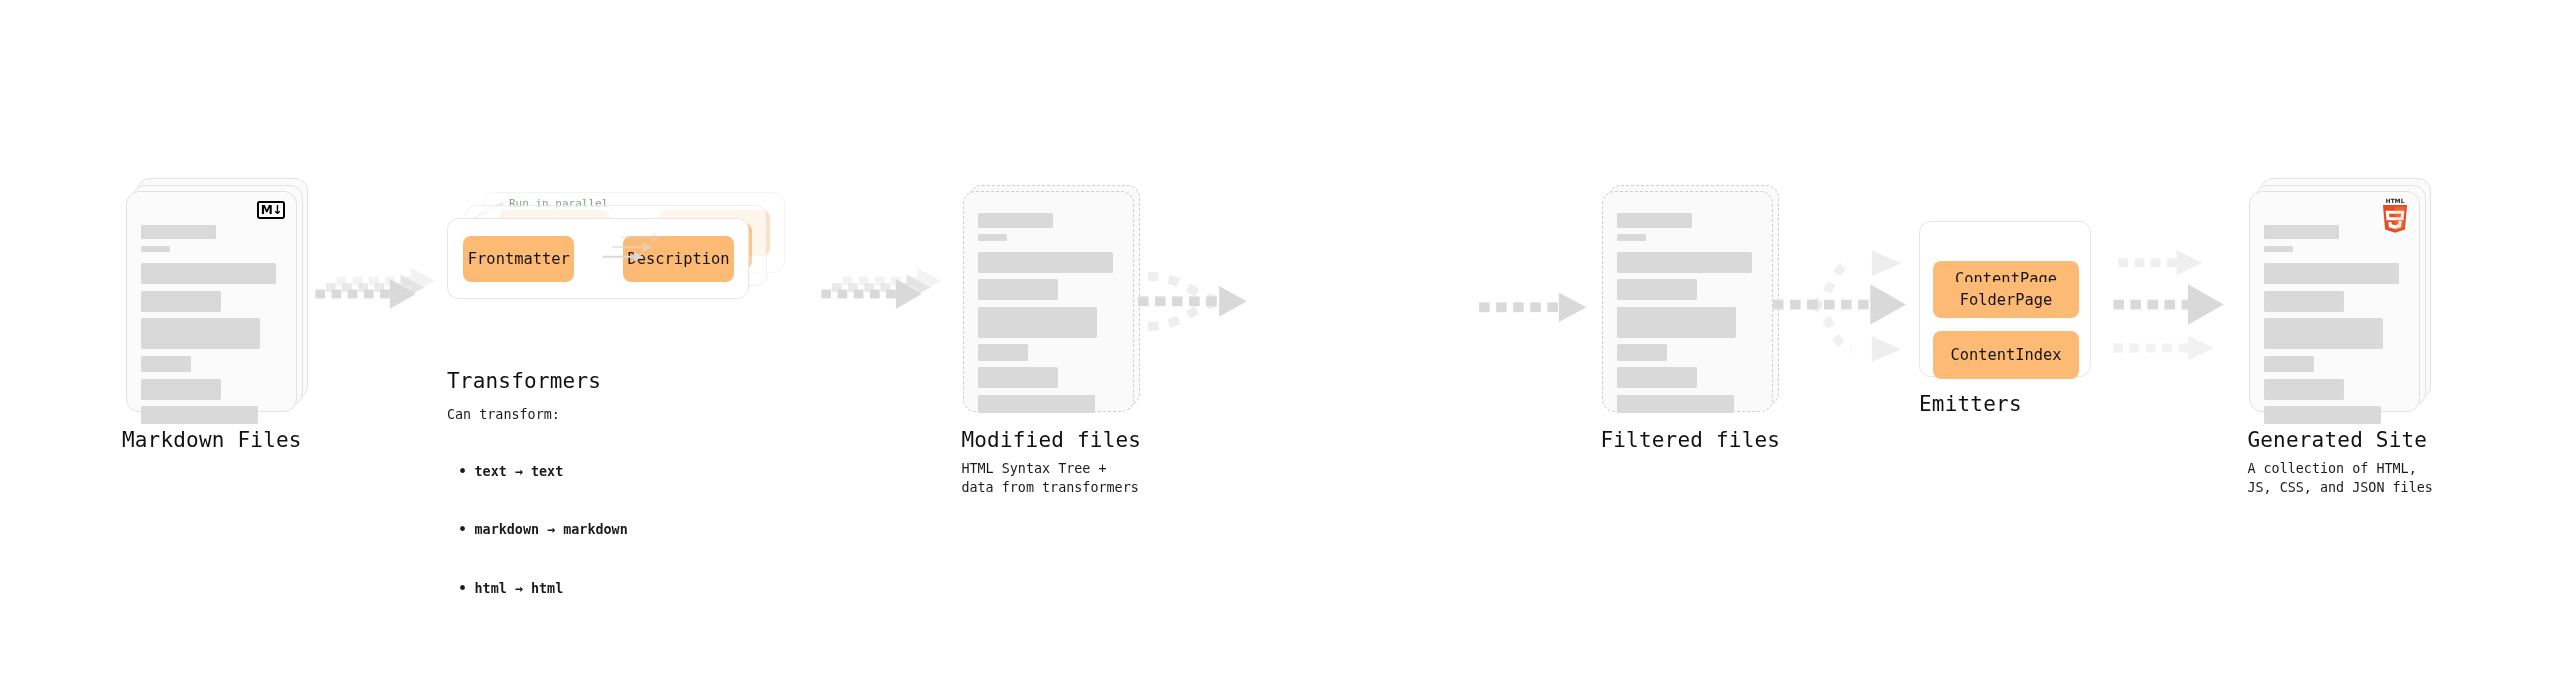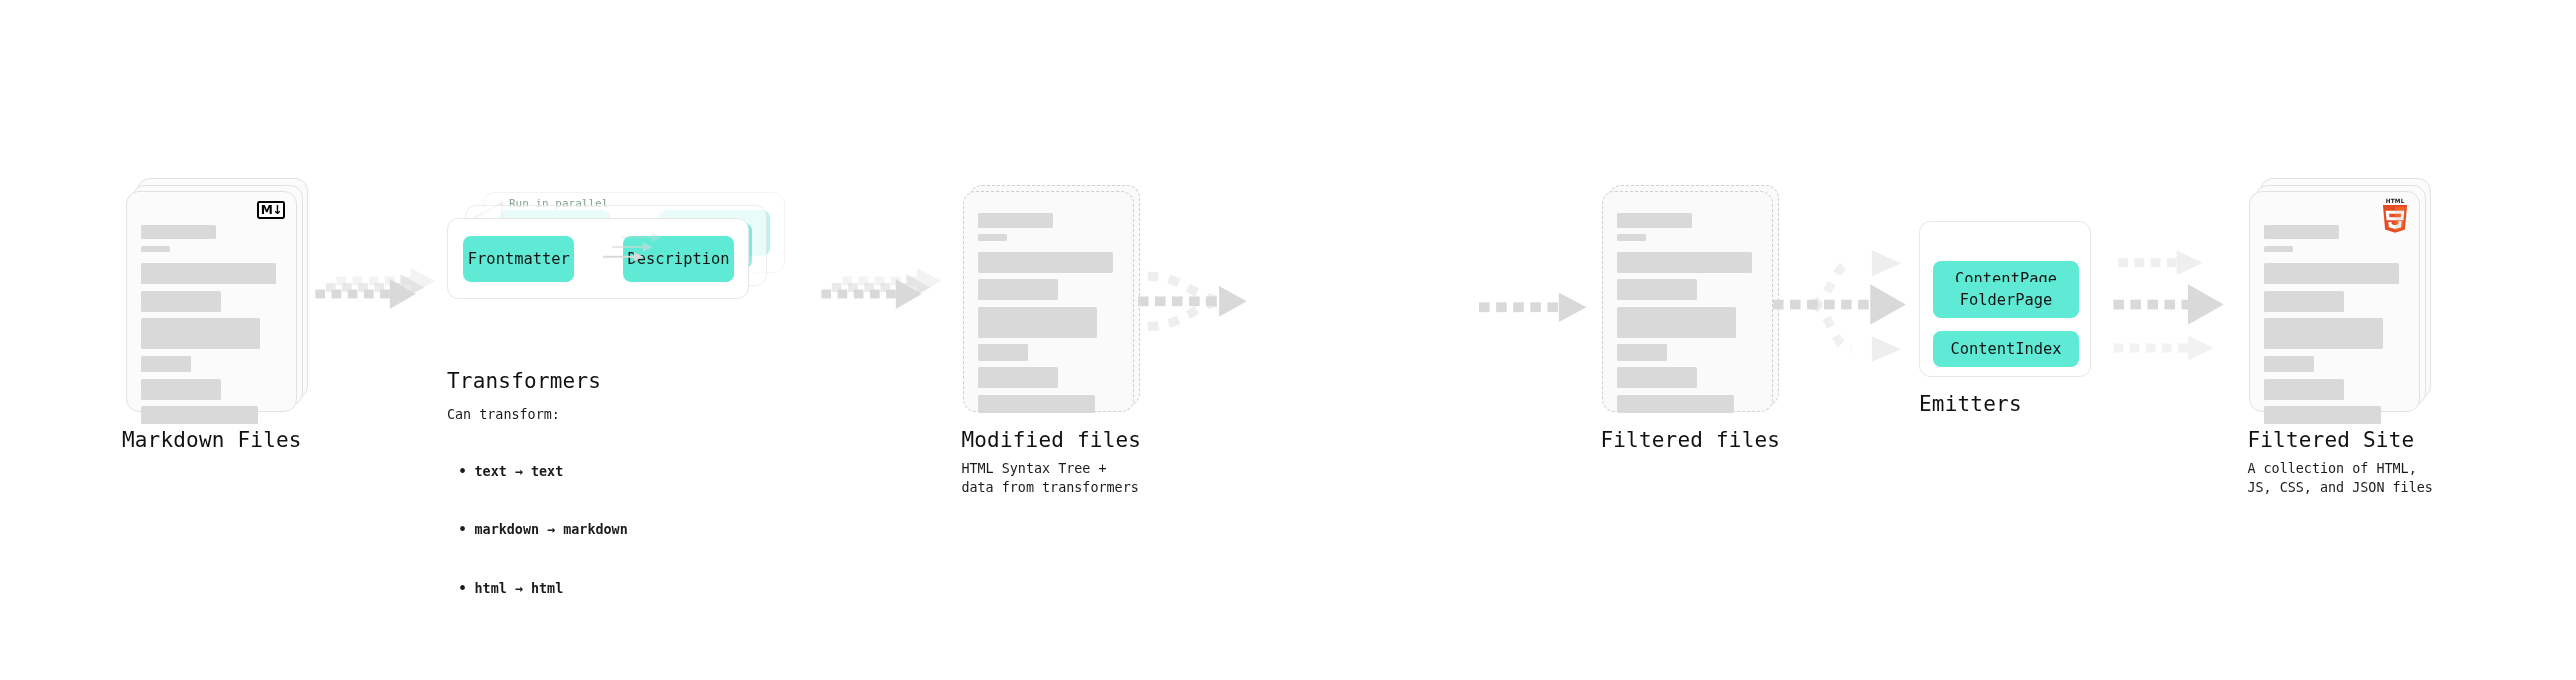--- a/index.html
+++ b/index.html
@@ -96,21 +96,21 @@
   }
   .css-badge .css-rule { width: 100%; height: 3.3px; background: #2965f1; margin-top: 0.8px; }
 
   
   .group-box {
     border: 1.6px solid #e6e6e6;
     border-radius: 11.4px;
     background: #ffffff;
   }
   .pill {
-    background: #5eead4;
+    background: #fdba74;
     border-radius: 8.1px;
     display: flex; align-items: center; justify-content: center;
     font-size: 15.4px;
     color: #141414;
     white-space: nowrap;
   }
 
   
   .tgroup { position: absolute; width: 302px; height: 81px; }
   .tgroup .group-box { position: absolute; left:0; top:0; width: 100%; height: 100%; }
@@ -401,21 +401,21 @@
           <polygon points="120,62 164,87 120,112"></polygon>
         </g>
       </g>
     </svg>
   </div>
 
   <div class="node" style="left:1919px; top:221px;">
     <div class="group-box" style="position:relative; width:172px; height:156px;">
       <div class="pill" style="position:absolute; left:13px; top:11.4px; width:146px; height:36px;margin-top:28px;">ContentPage</div>
       <div class="pill" style="position:absolute; left:13px; top:60px; width:146px; height:36px;">FolderPage</div>
-      <div class="pill" style="position:absolute; left:13px; top:109px; width:146px; height:36px;">ContentIndex</div>
+      <div class="pill" style="position:absolute; left:13px; top:109px; width:146px; height:48px;">ContentIndex</div>
     </div>
     <div class="title" style="position:absolute; left:0px; top:171px;">Emitters</div>
   </div>
 
   <div class="node" style="left:2113px; top:234px;">
     <svg width="163" height="146" viewBox="0 0 200 180" aria-hidden="true">
       <g fill="#d9d9d9">
         <g opacity="0.40">
           <rect x="6" y="30" width="12" height="11"></rect>
             <rect x="26" y="30" width="12" height="11"></rect>
@@ -481,19 +481,19 @@
             <div class="bar" style="width: 135px; height: 21px;"></div>
             <div class="bar" style="width: 80px; height: 21px;"></div>
             <div class="bar" style="width: 119px; height: 31px;"></div>
             <div class="bar" style="width: 50px; height: 16.3px;"></div>
             <div class="bar" style="width: 80px; height: 21px;"></div>
             <div class="bar" style="width: 117px; height: 18px;"></div>
           </div>
       </div>
 
     </div>
-    <div class="title" style="position:absolute; left:-1.6px; top:237px;">Filtered Site</div>
+    <div class="title" style="position:absolute; left:-1.6px; top:237px;">Generated Site</div>
     <div class="subtitle" style="position:absolute; left:-1.6px; top:268px;">A collection of HTML,
 JS, CSS, and JSON files</div>
   </div>
 
 </div>
 
 
 </body></html>

